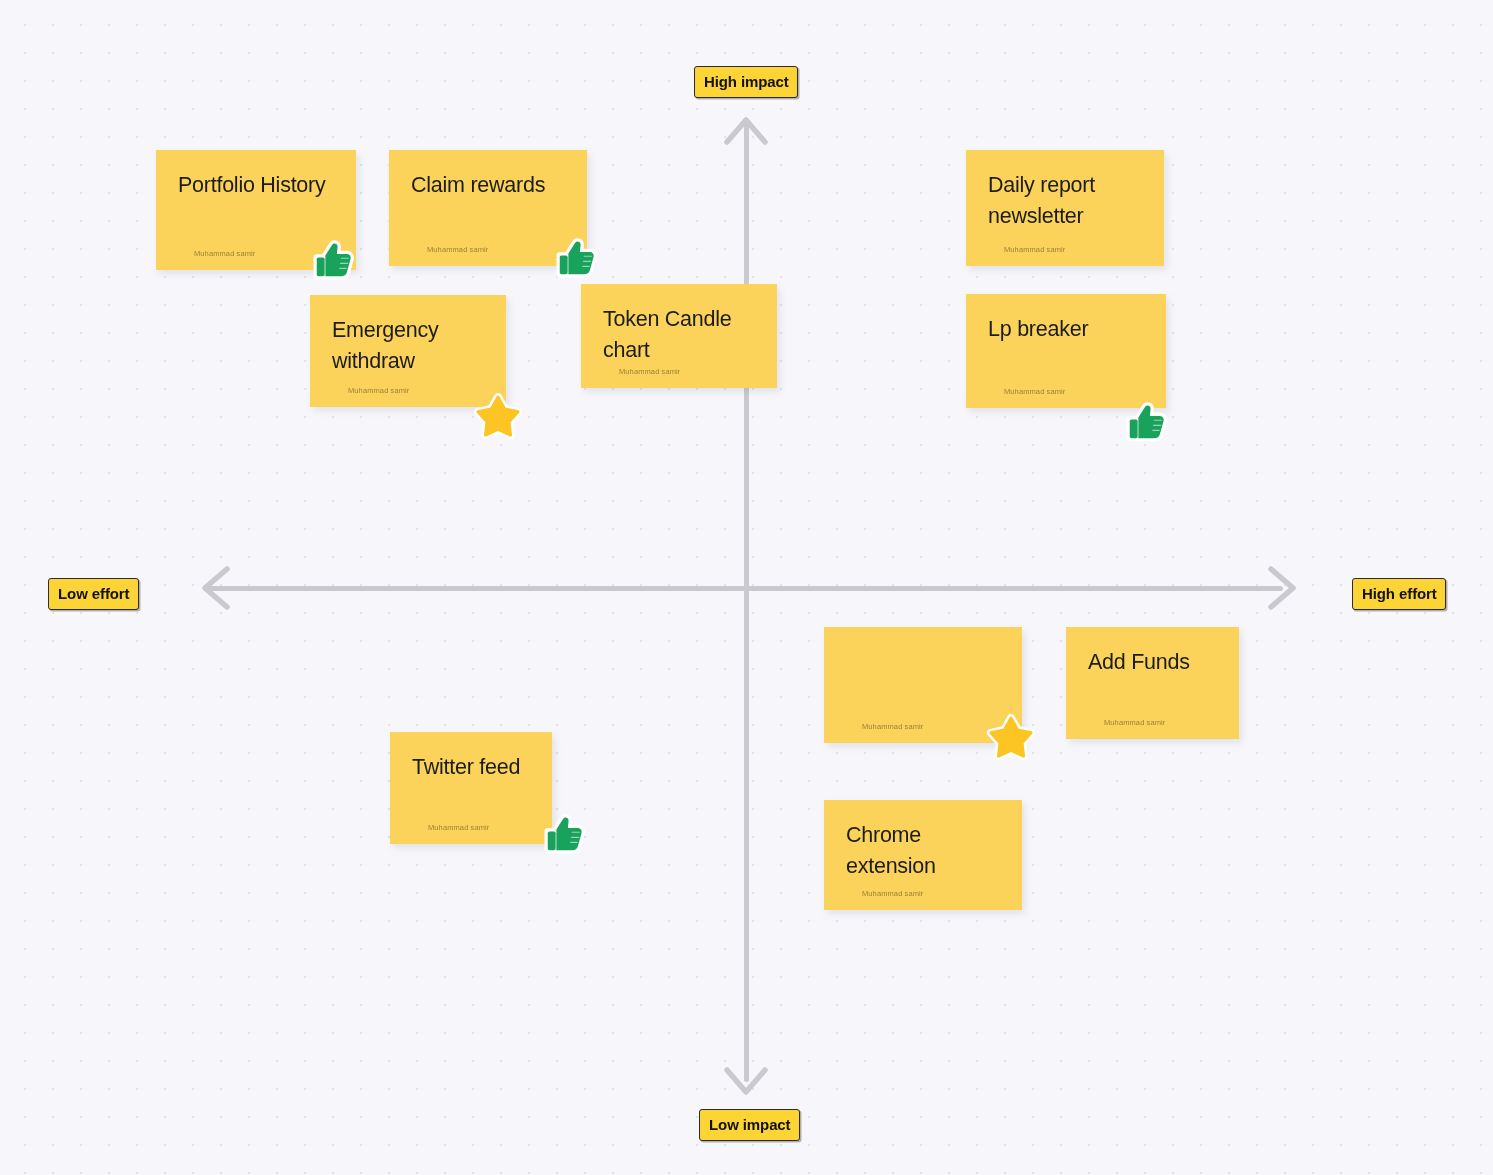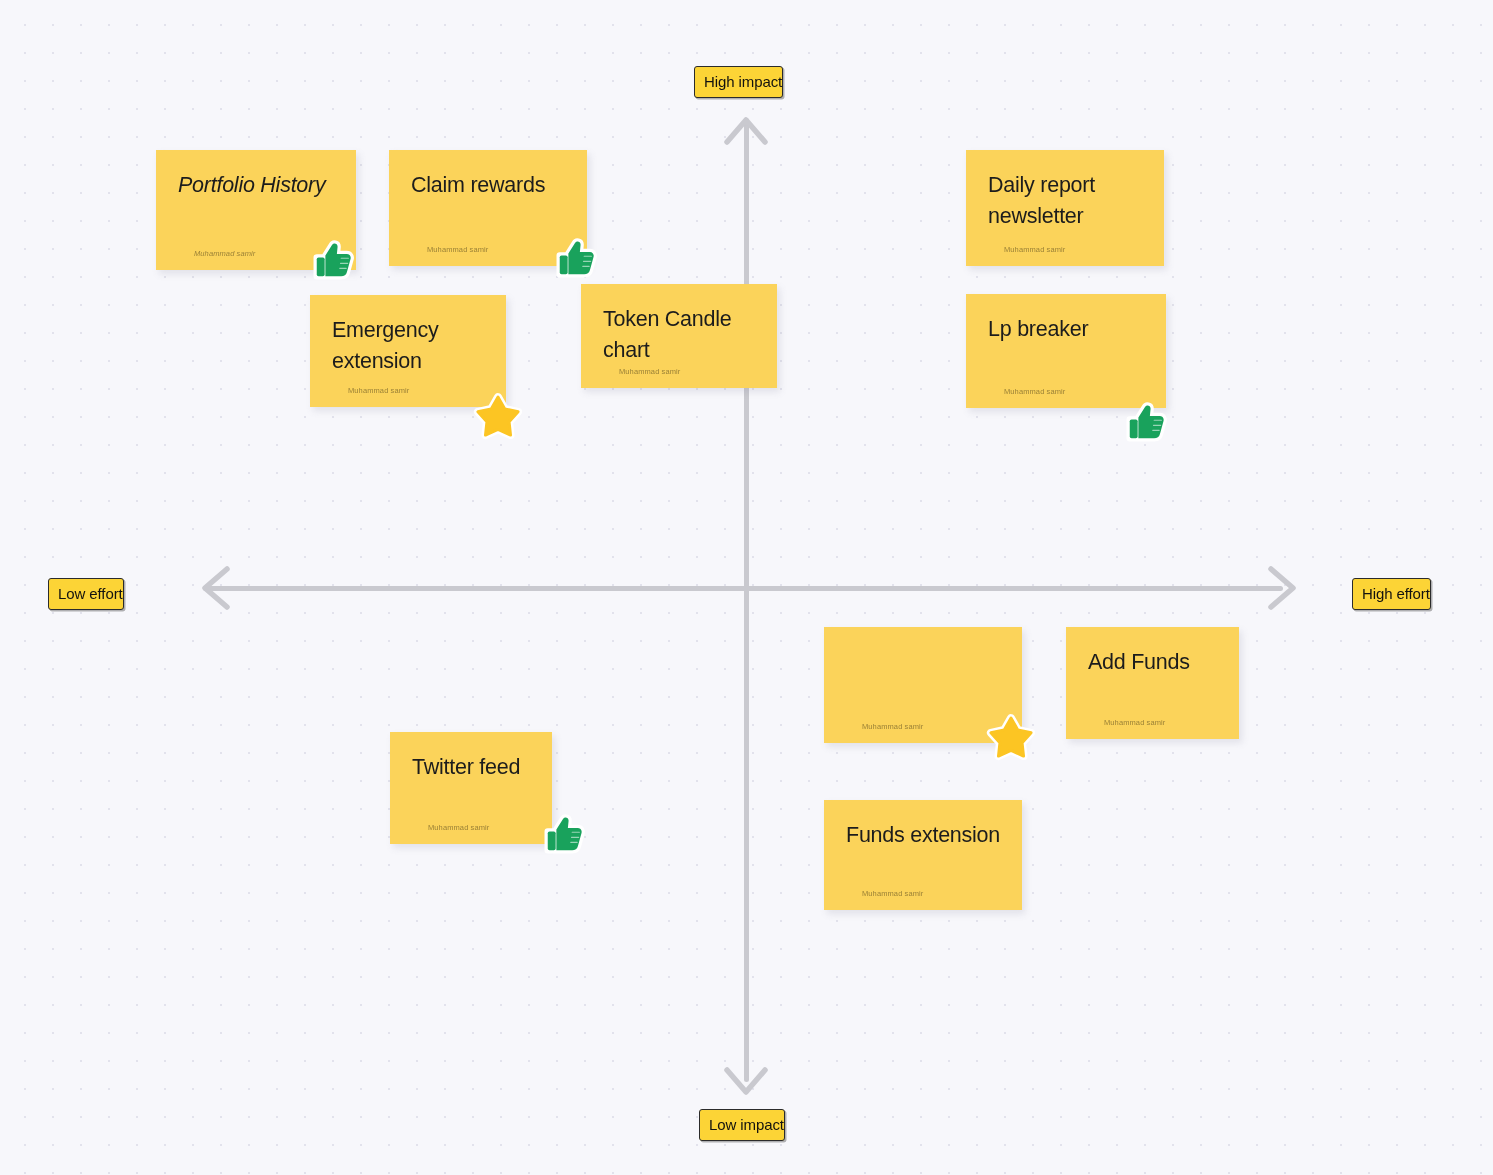--- a/index.html
+++ b/index.html
@@ -34,24 +34,24 @@
   }
   .arrow svg { display: block; overflow: visible; }
 
   
   .axis-label {
     position: absolute;
     background: #fcd436;
     border: 1.6px solid #2b2b2b;
     border-radius: 3px;
     color: #13120f;
-    font-weight: normal;
+    font-weight: bold;
     font-size: 15px;
     line-height: 1;
-    padding: 7px 0 8px 9px;
+    padding: 7px 8px 8px 9px;
     white-space: nowrap;
     box-shadow: 1.5px 1.5px 0 rgba(40,40,40,0.35);
     letter-spacing: -0.1px;
   }
   .lbl-high-impact { left: 694px; top: 66px; }
   .lbl-low-impact  { left: 699px; top: 1109px; }
   .lbl-low-effort  { left: 48px;  top: 578px; }
   .lbl-high-effort { left: 1352px; top: 578px; }
 
   
@@ -118,21 +118,21 @@
       <path d="M12 4 L34 23 L12 42" fill="none" stroke="#c9c9cf" stroke-width="5.5" stroke-linecap="round" stroke-linejoin="round"></path>
     </svg>
   </div>
 
   <div class="axis-label lbl-high-impact">High impact</div>
   <div class="axis-label lbl-low-impact">Low impact</div>
   <div class="axis-label lbl-low-effort">Low effort</div>
   <div class="axis-label lbl-high-effort">High effort</div>
 
   <div id="notes-layer">
-      <div class="note" style="left: 156px; top: 150px; width: 200px; height: 120px; background: rgb(251, 211, 90); font-style: italic;">
+      <div class="note" style="left: 156px; top: 150px; width: 200px; height: 120px; background: rgb(251, 211, 90);">
         <div class="note-title">Portfolio History</div>
         <div class="note-author">Muhammad samir</div>
       </div>
       <div class="sticker" style="left: 311px; top: 236px;">
         <svg viewBox="0 0 64 64">
           <path d="M20 27 L29 13 C31 9 37 10 37 15 L36 25 L50 25 C54 25 56 29 55 32 L50 50 C49 54 46 56 42 56 L22 56 L20 56 Z M8 30 L19 30 L19 56 L8 56 Z" fill="#ffffff" stroke="#ffffff" stroke-width="9" stroke-linejoin="round"></path>
           <path d="M20 27 L29 13 C31 9 37 10 37 15 L36 25 L50 25 C54 25 56 29 55 32 L50 50 C49 54 46 56 42 56 L22 56 L20 56 Z" fill="#19a25c"></path>
           <rect x="8" y="30" width="11" height="26" rx="2.5" fill="#19a25c"></rect>
           <path d="M42 31 H52 M41 38 H51 M40 45 H49" stroke="#ffffff" stroke-width="1.6" stroke-linecap="round" opacity="0.55"></path>
         </svg>
@@ -147,21 +147,21 @@
           <path d="M20 27 L29 13 C31 9 37 10 37 15 L36 25 L50 25 C54 25 56 29 55 32 L50 50 C49 54 46 56 42 56 L22 56 L20 56 Z" fill="#19a25c"></path>
           <rect x="8" y="30" width="11" height="26" rx="2.5" fill="#19a25c"></rect>
           <path d="M42 31 H52 M41 38 H51 M40 45 H49" stroke="#ffffff" stroke-width="1.6" stroke-linecap="round" opacity="0.55"></path>
         </svg>
       </div>
       <div class="note" style="left: 966px; top: 150px; width: 198px; height: 116px; background: rgb(251, 211, 90);">
         <div class="note-title">Daily report newsletter</div>
         <div class="note-author">Muhammad samir</div>
       </div>
       <div class="note" style="left: 310px; top: 295px; width: 196px; height: 112px; background: rgb(251, 211, 90);">
-        <div class="note-title">Emergency extension</div>
+        <div class="note-title">Emergency withdraw</div>
         <div class="note-author">Muhammad samir</div>
       </div>
       <div class="sticker" style="left: 475px; top: 392px;">
         <svg viewBox="0 0 64 64">
           <path d="M32 7 L41.5 23.5 L60 27.5 L47.5 41.5 L49.5 60 L32 52 L14.5 60 L16.5 41.5 L4 27.5 L22.5 23.5 Z" fill="#ffffff" stroke="#ffffff" stroke-width="11" stroke-linejoin="round"></path>
           <path d="M32 7 L41.5 23.5 L60 27.5 L47.5 41.5 L49.5 60 L32 52 L14.5 60 L16.5 41.5 L4 27.5 L22.5 23.5 Z" fill="#fcc523" stroke="#fcc523" stroke-width="4" stroke-linejoin="round"></path>
         </svg>
       </div>
       <div class="note" style="left: 581px; top: 284px; width: 196px; height: 104px; background: rgb(251, 211, 90);">
         <div class="note-title">Token Candle chart</div>
@@ -198,18 +198,18 @@
       </div>
       <div class="sticker" style="left: 542px; top: 810px;">
         <svg viewBox="0 0 64 64">
           <path d="M20 27 L29 13 C31 9 37 10 37 15 L36 25 L50 25 C54 25 56 29 55 32 L50 50 C49 54 46 56 42 56 L22 56 L20 56 Z M8 30 L19 30 L19 56 L8 56 Z" fill="#ffffff" stroke="#ffffff" stroke-width="9" stroke-linejoin="round"></path>
           <path d="M20 27 L29 13 C31 9 37 10 37 15 L36 25 L50 25 C54 25 56 29 55 32 L50 50 C49 54 46 56 42 56 L22 56 L20 56 Z" fill="#19a25c"></path>
           <rect x="8" y="30" width="11" height="26" rx="2.5" fill="#19a25c"></rect>
           <path d="M42 31 H52 M41 38 H51 M40 45 H49" stroke="#ffffff" stroke-width="1.6" stroke-linecap="round" opacity="0.55"></path>
         </svg>
       </div>
       <div class="note" style="left: 824px; top: 800px; width: 198px; height: 110px; background: rgb(251, 211, 90);">
-        <div class="note-title">Funds extension</div>
+        <div class="note-title">Chrome extension</div>
         <div class="note-author">Muhammad samir</div>
       </div>
     </div>
 
 </div>
 
 </body></html>

